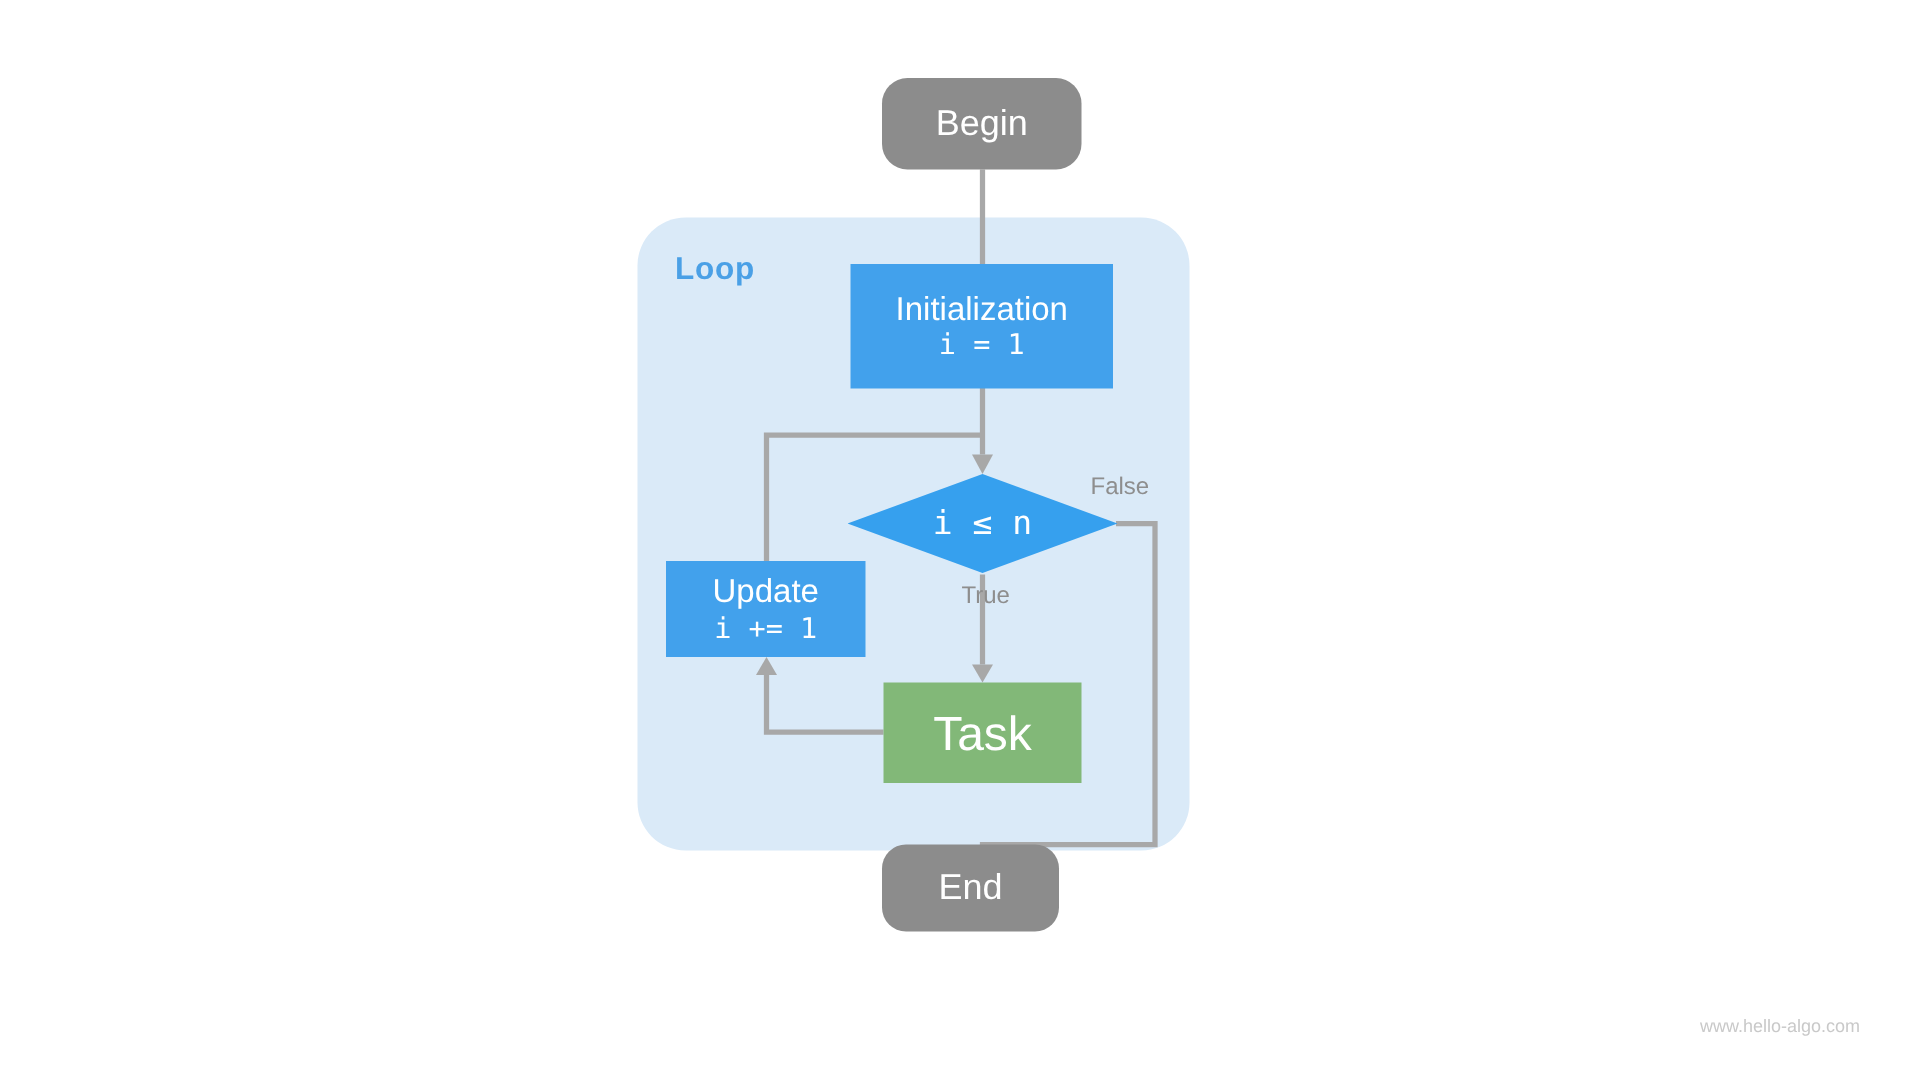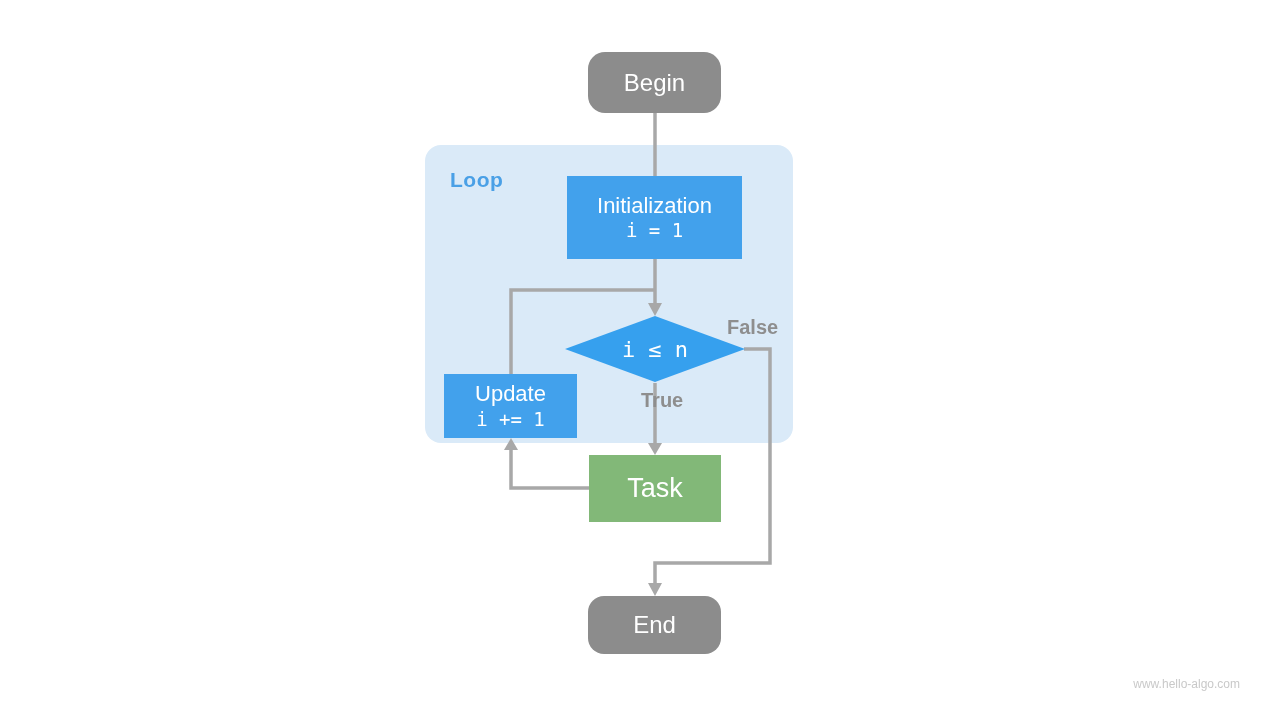--- a/index.html
+++ b/index.html
@@ -5,53 +5,53 @@
   html,body{margin:0;padding:0;background:#fff;}
   .canvas{
     position:relative;width:1280px;height:720px;background:#ffffff;overflow:hidden;
     font-family:"Liberation Sans",sans-serif;
   }
   .connectors{position:absolute;left:0;top:0;z-index:1;}
   .connectors path{fill:none;stroke:var(--connector-gray,#a8a8a8);stroke-width:3.5px;}
   .connectors polygon{fill:var(--connector-gray,#a2a2a2);stroke:none;}
 
   .loop-container{
-    position:absolute;left:425px;top:145px;width:368px;height:298px;
-    background:var(--container-bg,#daeaf8);border-radius:16px;z-index:0;
+    position:absolute;left:425px;top:145px;width:368px;height:422px;
+    background:var(--container-bg,#daeaf8);border-radius:32px;z-index:0;
   }
   .loop-label{
     position:absolute;left:25px;top:23px;font-size:21px;font-weight:bold;
     color:var(--loop-label-blue,#4aa0e6);letter-spacing:.5px;
   }
 
   .node{
     position:absolute;display:flex;flex-direction:column;align-items:center;
     justify-content:center;color:#fff;z-index:2;text-align:center;line-height:1.25;
   }
   .terminal{background:var(--terminal-gray,#8c8c8c);border-radius:16px;font-size:24px;}
   .begin{left:588px;top:52px;width:133px;height:61px;border-radius:17px;}
-  .end{left:588px;top:596px;width:133px;height:58px;}
+  .end{left:588px;top:563px;width:118px;height:58px;}
 
   .process{background:var(--process-blue,#42a1ec);}
   .init{left:567px;top:176px;width:175px;height:83px;}
   .update{left:444px;top:374px;width:133px;height:64px;}
   .proc-label{font-size:22px;font-weight:500;}
   .code{font-family:"DejaVu Sans Mono",monospace;font-size:19px;}
 
-  .task{left:589px;top:455px;width:132px;height:67px;background:var(--task-green,#82b878);font-size:27px;}
+  .task{left:589px;top:455px;width:132px;height:67px;background:var(--task-green,#82b878);font-size:32px;}
 
   .diamond{
     position:absolute;left:565px;top:316px;width:180px;height:66px;
     background:var(--decision-blue,#36a0ee);
     clip-path:polygon(50% 0,100% 50%,50% 100%,0 50%);
     display:flex;align-items:center;justify-content:center;color:#fff;z-index:2;
   }
   .diamond .code{font-size:22px;}
 
-  .edge-label{position:absolute;font-weight:bold;color:var(--label-gray,#8e8e8e);z-index:2;font-size:20px;}
+  .edge-label{position:absolute;font-weight:normal;color:var(--label-gray,#8e8e8e);z-index:2;font-size:16px;}
   .true-label{left:609px;top:389px;margin-left:32px;}
   .false-label{left:727px;top:316px;}
 
   .watermark{
     position:absolute;right:40px;top:677px;z-index:2;
     font-family:Liberation Sans, sans-serif;font-size:12px;
     color:var(--watermark-gray,#c9c9c9);
   }
 </style>
 </head>

